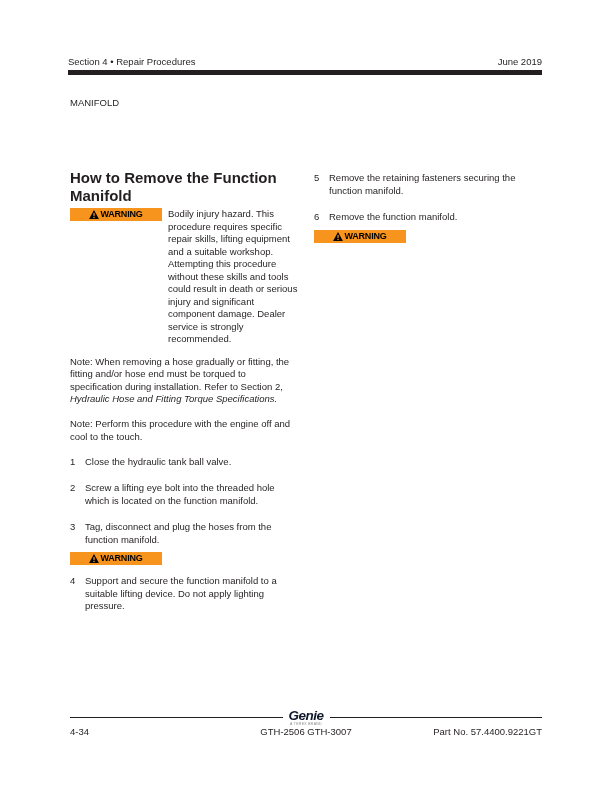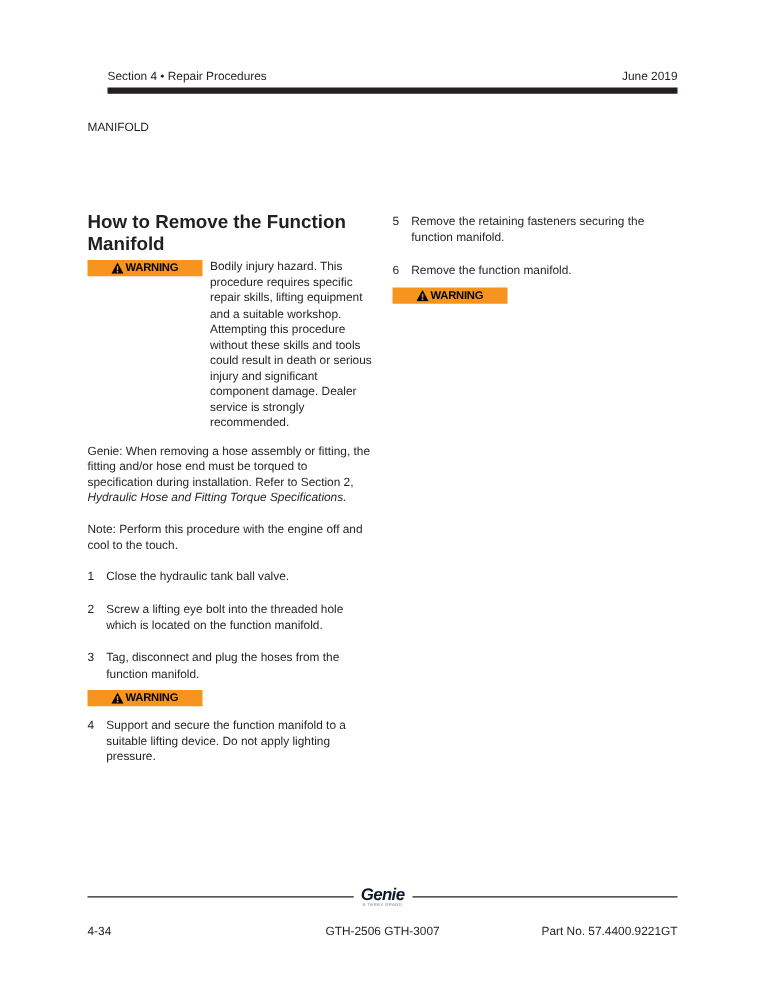--- a/index.html
+++ b/index.html
@@ -5,21 +5,21 @@
   html,body{margin:0;padding:0;background:#ffffff;}
   .page{
     position:relative;
     width:612px;height:792px;
     background:#ffffff;
     font-family:"Liberation Sans","DejaVu Sans",sans-serif;
     color:#231f20;
     overflow:hidden;
   }
   
-  .header{position:absolute;left:86px;right:70px;top:56px;}
+  .header{position:absolute;left:68px;right:70px;top:56px;}
   .header-row{display:flex;justify-content:space-between;font-size:9.5px;line-height:11px;}
   .header-bar{height:5px;background:#231f20;margin-top:3px;}
   
   .section-label{position:absolute;left:70px;top:97px;font-size:9.5px;}
   
   .columns{position:absolute;left:70px;right:70px;top:145px;display:flex;gap:16px;margin-top:24px;}
   .col{flex:1;min-width:0;font-size:9.5px;line-height:12.5px;}
   h1.title{
     font-size:15px;line-height:17.5px;font-weight:bold;
     margin:0 0 4px 0;letter-spacing:0;color:#231f20;
@@ -54,21 +54,21 @@
   }
   .genie-logo{
     color:#0f172a;font-weight:bold;font-style:italic;
     font-size:13.5px;line-height:13px;letter-spacing:-0.5px;
   }
   .genie-tagline{
     color:#8a8a8a;font-size:3.5px;line-height:4px;letter-spacing:0.3px;
   }
   .footer-text-row{
     display:grid;grid-template-columns:1fr auto 1fr;
-    font-size:9.5px;line-height:11px;margin-top:14px;
+    font-size:9.5px;line-height:11px;margin-top:0;
   }
   .footer-text-row .ft-left{justify-self:start;}
   .footer-text-row .ft-center{justify-self:center;}
   .footer-text-row .ft-right{justify-self:end;}
 </style>
 </head>
 <body>
 
 <div class="page">
 
@@ -93,21 +93,21 @@
           <svg width="10" height="9" viewBox="0 0 12 11">
             <path d="M6 0 L12 11 L0 11 Z" fill="#000000"></path>
             <rect x="5.3" y="3.6" width="1.5" height="3.9" fill="#f7941e"></rect>
             <circle cx="6.05" cy="9.1" r="0.95" fill="#f7941e"></circle>
           </svg>
           <span>WARNING</span>
         </span>
         <p class="warn-text">Bodily injury hazard. This procedure requires specific repair skills, lifting equipment and a suitable workshop. Attempting this procedure without these skills and tools could result in death or serious injury and significant component damage. Dealer service is strongly recommended.</p>
       </div>
 
-      <p class="note"><span>Genie: When removing a hose assembly or fitting, the fitting and/or hose end must be torqued to specification during installation. Refer to Section 2, </span><em>Hydraulic Hose and Fitting Torque Specifications.</em></p>
+      <p class="note"><span>Note: When removing a hose gradually or fitting, the fitting and/or hose end must be torqued to specification during installation. Refer to Section 2, </span><em>Hydraulic Hose and Fitting Torque Specifications.</em></p>
 
       <p class="note"><span>Note: Perform this procedure with the engine off and cool to the touch.</span></p>
 
       <div class="step">
         <span class="step-num">1</span>
         <span class="step-text">Close the hydraulic tank ball valve.</span>
       </div>
 
       <div class="step">
         <span class="step-num">2</span>

